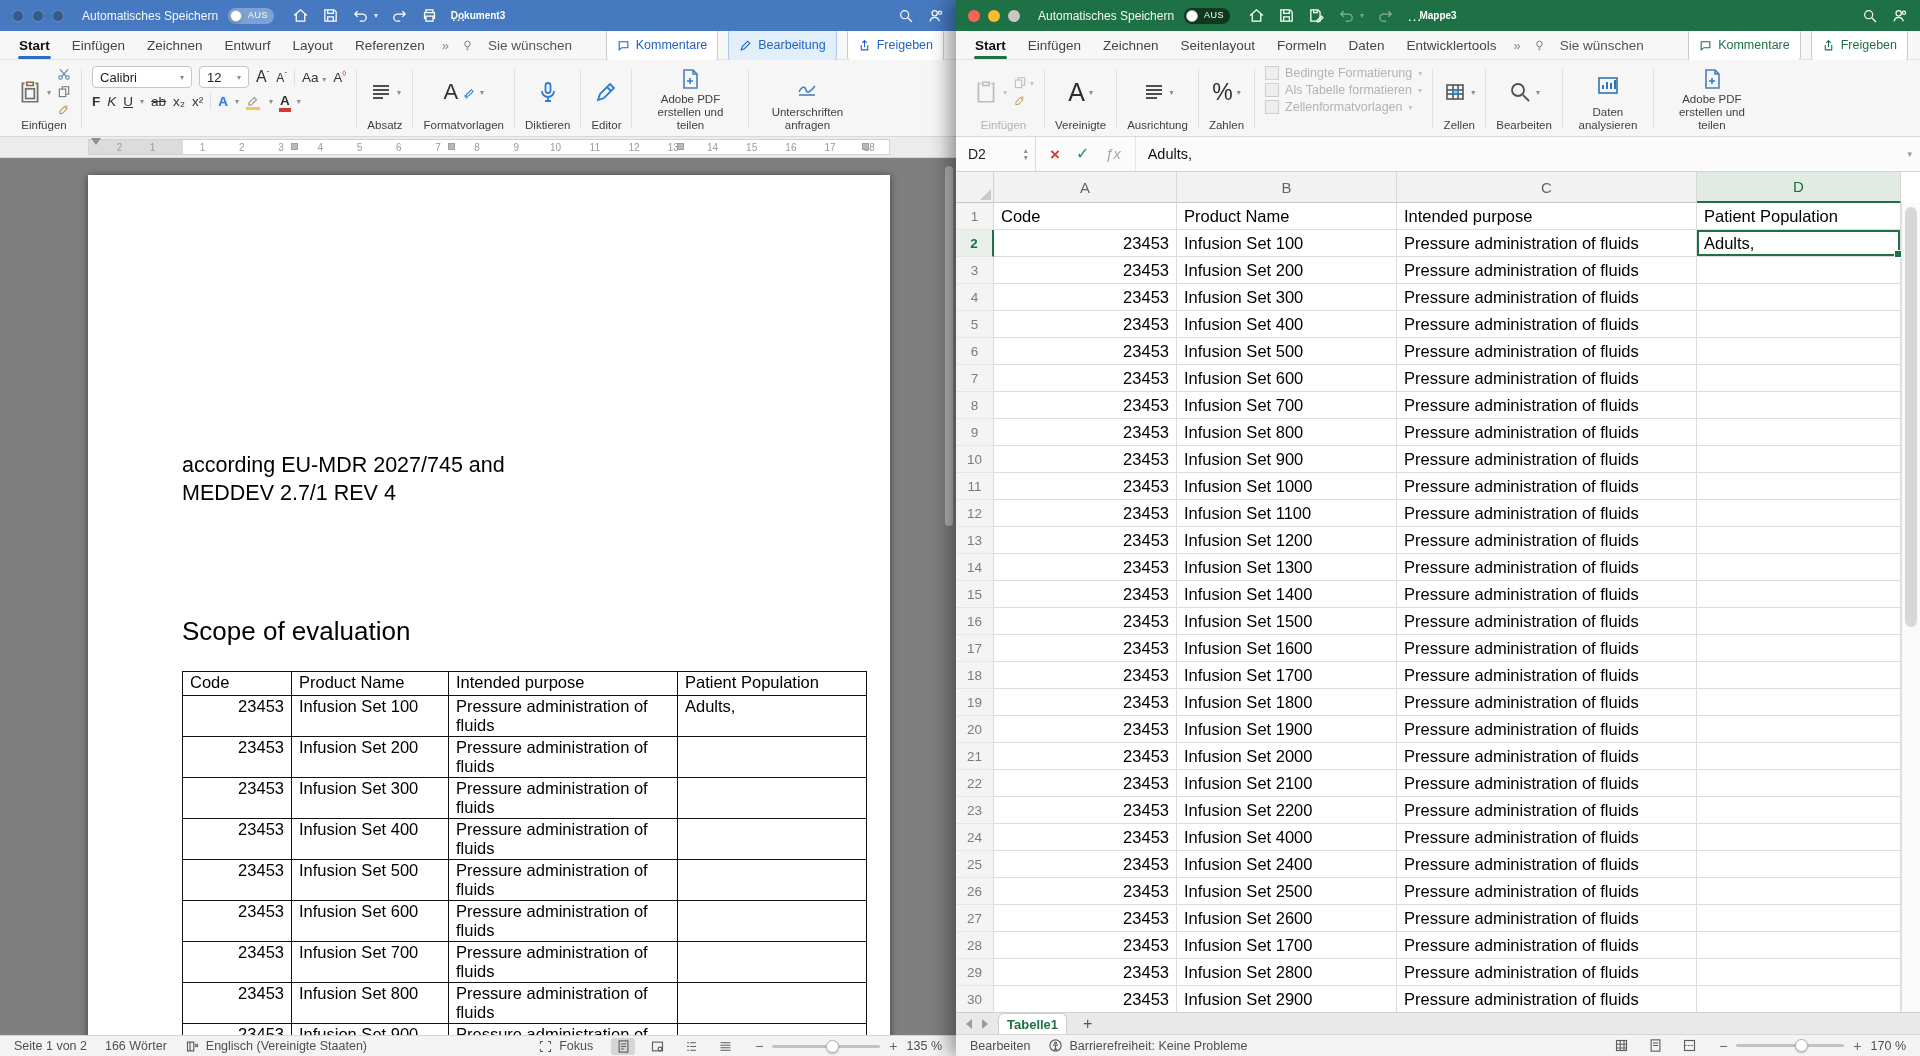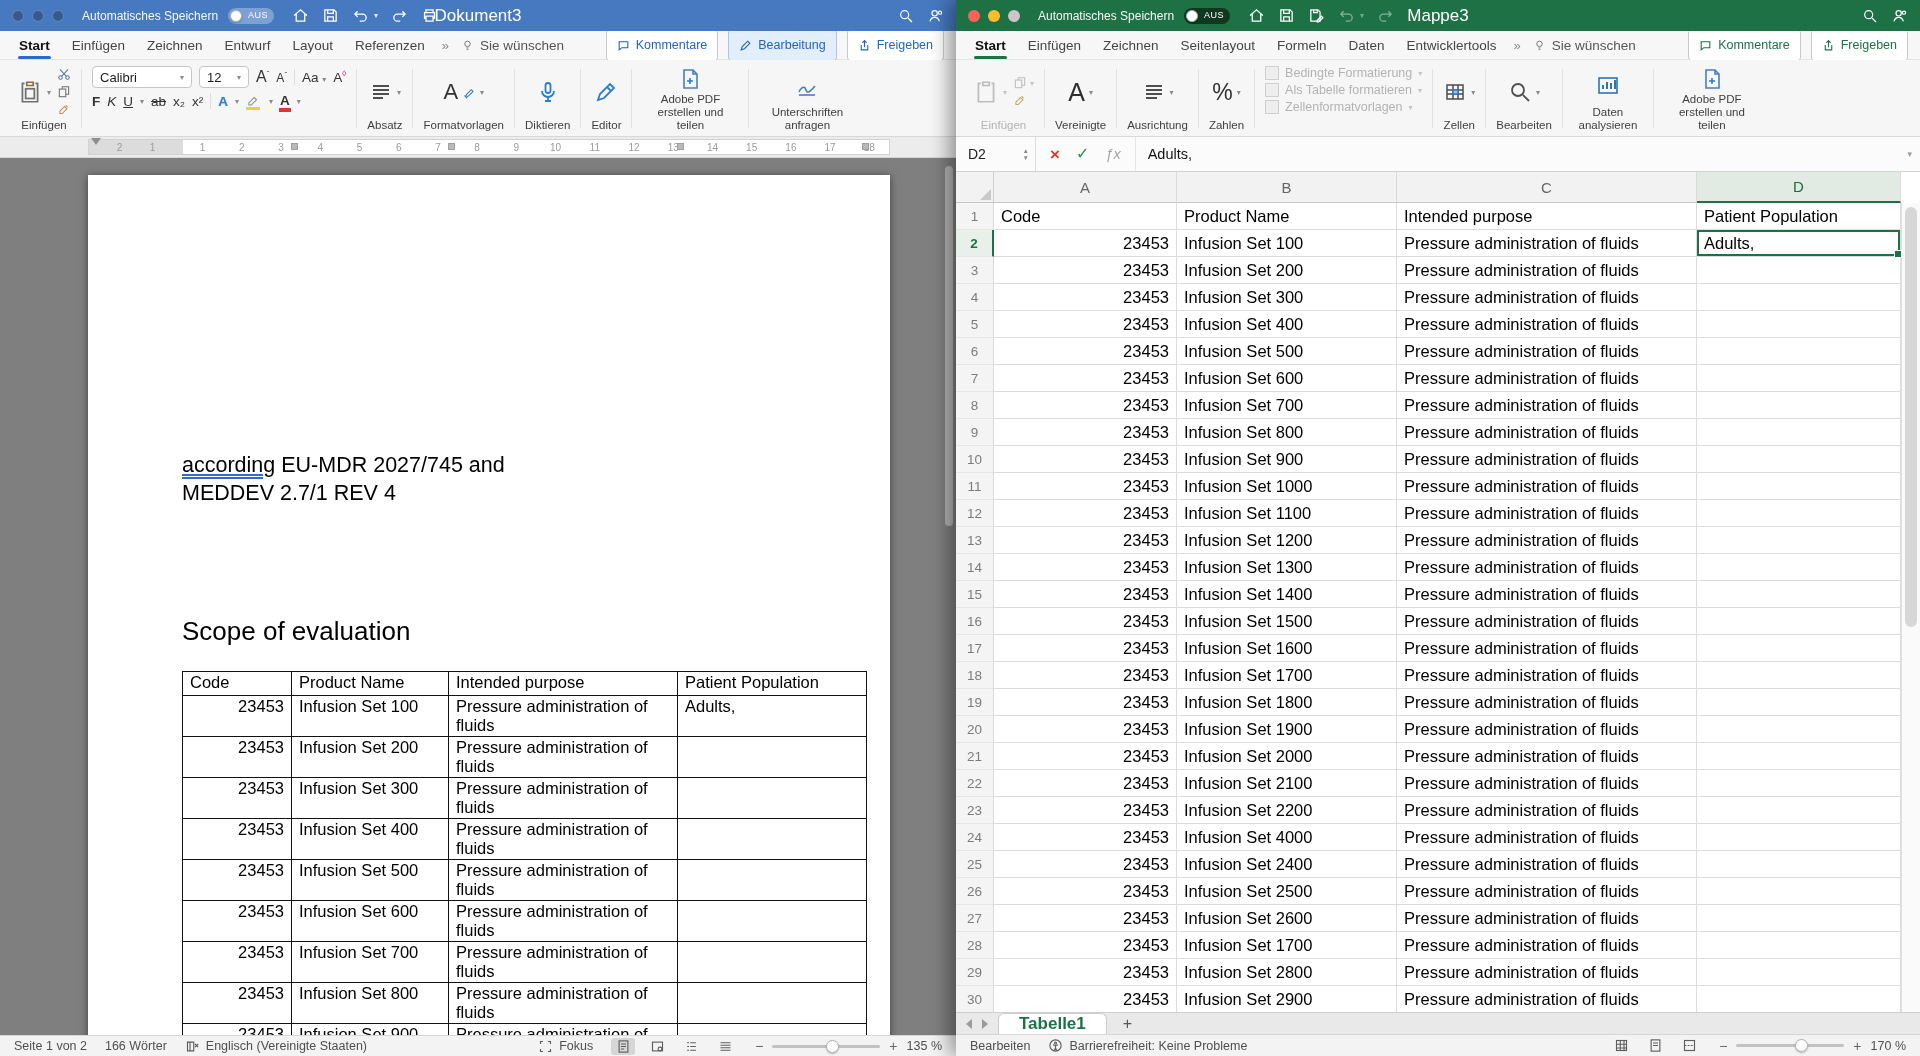--- a/index.html
+++ b/index.html
@@ -23,35 +23,35 @@
   .tb-label{font-size:12px;color:rgba(255,255,255,.95);white-space:nowrap}
   .toggle{width:46px;height:16px;border-radius:9px;position:relative;flex:none}
   .word .toggle{background:rgba(255,255,255,.30)}
   .excel .toggle{background:#10381f}
   .toggle .knob{position:absolute;left:2px;top:2px;width:12px;height:12px;border-radius:50%;background:#fff}
   .toggle .state{position:absolute;right:6px;top:2px;font-size:9px;color:#fff;letter-spacing:.5px}
   .tbicons{display:flex;align-items:center;gap:13px;margin-left:8px}
   .tbicons .ic{width:17px;height:17px;color:#fff}
   .tbicons .dim{opacity:.45}
   .chev{font-size:8px;color:rgba(255,255,255,.85);margin-left:-8px}
-  .tb-title{position:absolute;left:50%;transform:translateX(-50%);font-size:17px;font-weight:400;white-space:nowrap}
+  .tb-title{position:absolute;left:50%;transform:translateX(-50%);font-size:10px;font-weight:700;white-space:nowrap}
   .tb-right{margin-left:auto;display:flex;gap:14px;align-items:center}
   .tb-right .ic{width:16px;height:16px;color:#fff}
   .ellipsis{font-size:15px;color:#fff;line-height:0;letter-spacing:1px}
 
   
   .menubar{height:29px;display:flex;align-items:center;background:#f7f7f7;padding:0 8px;
     font-size:13.5px;color:#454545;border-bottom:1px solid #e3e3e3;flex:none}
   .mtab{padding:0 11px;height:100%;display:flex;align-items:center;position:relative;white-space:nowrap;cursor:default}
   .mtab.active{color:#111;font-weight:700}
   .mtab.active::after{content:"";position:absolute;left:10px;right:10px;bottom:0;height:3px;border-radius:2px}
   .word .mtab.active::after{background:#2b6cc4}
   .excel .mtab.active::after{background:#1e7145}
   .moflow{color:#8a8a8a;padding:0 6px;font-size:13px}
-  .wish{display:flex;align-items:center;gap:6px;color:#555;padding:0 6px;white-space:nowrap}
+  .wish{display:flex;align-items:center;gap:14px;color:#555;padding:0 6px;white-space:nowrap}
   .wish .ic{width:13px;height:13px;color:#777}
   .mright{margin-left:auto;display:flex;align-items:center;gap:10px;padding-right:4px}
   .pill{height:22px;border:1px solid #c9c9c9;border-radius:5px;background:#fff;display:flex;align-items:center;
     gap:6px;padding:16px 10px;font-size:12.5px;white-space:nowrap}
   .word .pill{color:#1f63c5}
   .excel .pill{color:#1e7145}
   .pill .ic{width:13px;height:13px}
   .pill.tinted{background:#e3eefb;border-color:#a8c7ec}
 
   
@@ -100,21 +100,21 @@
   .rnums{flex:1;display:flex;align-items:center}
   .rnums span{flex:1;text-align:center}
   .rmark{position:absolute;width:7px;height:7px;background:#b9b9b9;border:1px solid #9f9f9f;top:6px}
   .indent{position:absolute;left:91px;top:1px;width:0;height:0;border-left:5px solid transparent;border-right:5px solid transparent;border-top:7px solid #8f8f8f}
 
   
   .docarea{flex:1;background:#7f7f7f;position:relative;overflow:hidden}
   .page{position:absolute;left:88px;top:17px;width:802px;height:1400px;background:#fff;box-shadow:0 1px 8px rgba(0,0,0,.5)}
   .doc-title{position:absolute;left:94px;top:184px;font-size:48px;color:#000;letter-spacing:.5px}
   .doc-subtitle{position:absolute;left:94px;top:276px;font-size:21.5px;line-height:28px;color:#000}
-  .doc-subtitle .u2{text-decoration:underline;text-decoration-style:double;text-decoration-color:#2f6bd0}
+  .doc-subtitle .u2{text-decoration-style:double;text-decoration-color:#2f6bd0}
   .doc-heading{position:absolute;left:94px;top:441px;font-size:26px;color:#000}
   .doc-table{position:absolute;left:94px;top:496px;width:684px;border-collapse:collapse;table-layout:fixed;
     font-size:16.5px;color:#000}
   .doc-table th,.doc-table td{border:1.5px solid #111;padding:1px 7px;vertical-align:top;text-align:left;
     font-weight:400;line-height:19px;overflow:hidden}
   .doc-table th{height:24px}
   .doc-table td{height:40px}
   .doc-table .code-cell{text-align:right}
   .wscroll{position:absolute;right:3px;top:8px;width:8px;height:360px;background:#bfbfbf;border-radius:4px;opacity:.8}
 
@@ -170,21 +170,21 @@
   .vthumb{position:absolute;left:3px;right:3px;top:4px;height:420px;background:#d7d7d7;border-radius:6px}
 
   
   .sheetbar{height:22px;background:#e9e9e9;border-top:1px solid #cfcfcf;display:flex;align-items:flex-end;
     padding:0 10px;gap:10px;flex:none}
   .sharrows{display:flex;gap:10px;align-items:center;height:100%}
   .tri{width:0;height:0;border-top:5px solid transparent;border-bottom:5px solid transparent}
   .tri.left{border-right:6px solid #9b9b9b}
   .tri.right{border-left:6px solid #9b9b9b}
   .sheettab{height:21px;background:#fff;border:1px solid #cdcdcd;border-bottom:none;border-radius:6px 6px 0 0;
-    padding:0 20px;color:#1e7145;font-weight:700;font-size:17px;display:flex;align-items:center}
+    padding:0 8px;color:#1e7145;font-weight:700;font-size:13px;display:flex;align-items:center}
   .addsheet{font-size:16px;color:#555;padding:0 6px;line-height:1;align-self:center}
 </style>
 </head>
 <body>
 
 <div class="screen">
 
   <div class="win word">
 
     <div class="titlebar">

